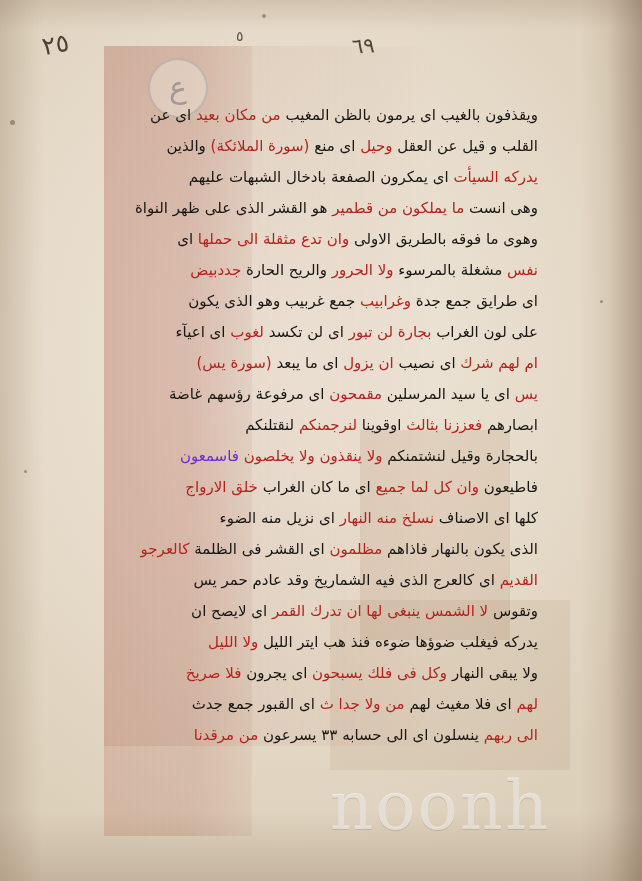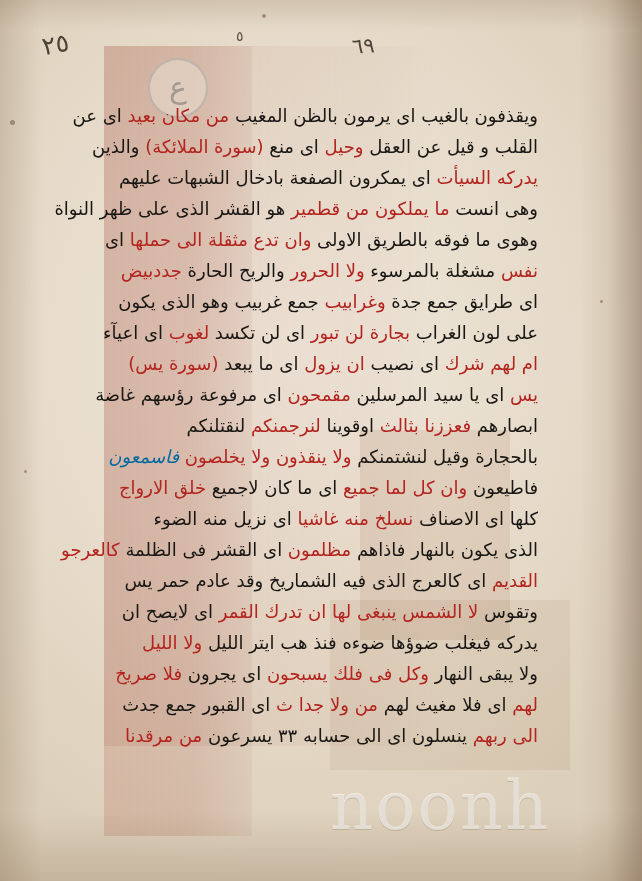--- a/index.html
+++ b/index.html
@@ -108,30 +108,30 @@
   .text-block {
     position: absolute;
     left: 120px;
     top: 100px;
     width: 418px;
     direction: rtl;
     text-align: justify;
     font-family: "DejaVu Sans", sans-serif;
   }
   .line {
-    font-size: 18px;
+    font-size: 15px;
     line-height: 31px;
     white-space: nowrap;
     color: #1d1b19;
     letter-spacing: 0px;
   }
   .line span { display: inline; }
   .blk { color: #191714; }
   .red { color: #b3241f; }
-  .red2 { color: #0369a1; font-style: italic; }
+  .red2 { color: #6d28d9; }
 
   
   .watermark {
     position: absolute;
     left: 330px;
     bottom: 36px;
     font-size: 67px;
     color: rgba(255,255,255,0.55);
     letter-spacing: 2px;
     font-family: "DejaVu Serif", serif;
@@ -172,22 +172,22 @@
       <div class="line"><span class="red">يدركه السيأت</span><span class="blk"> اى يمكرون الصفعة بادخال الشبهات عليهم</span></div>
       <div class="line"><span class="blk">وهى انست </span><span class="red">ما يملكون من قطمير</span><span class="blk"> هو القشر الذى على ظهر النواة</span></div>
       <div class="line"><span class="blk">وهوى ما فوقه بالطريق الاولى </span><span class="red">وان تدع مثقلة الى حملها</span><span class="blk"> اى</span></div>
       <div class="line"><span class="red">نفس</span><span class="blk"> مشغلة بالمرسوء </span><span class="red">ولا الحرور</span><span class="blk"> والريح الحارة </span><span class="red">جددبيض</span></div>
       <div class="line"><span class="blk">اى طرايق جمع جدة </span><span class="red">وغرابيب</span><span class="blk"> جمع غربيب وهو الذى يكون</span></div>
       <div class="line"><span class="blk">على لون الغراب </span><span class="red">بجارة لن تبور</span><span class="blk"> اى لن تكسد </span><span class="red">لغوب</span><span class="blk"> اى اعيآء</span></div>
       <div class="line"><span class="red">ام لهم شرك</span><span class="blk"> اى نصيب </span><span class="red">ان يزول</span><span class="blk"> اى ما يبعد </span><span class="red">(سورة يس)</span></div>
       <div class="line"><span class="red">يس</span><span class="blk"> اى يا سيد المرسلين </span><span class="red">مقمحون</span><span class="blk"> اى مرفوعة رؤسهم غاضة</span></div>
       <div class="line"><span class="blk">ابصارهم </span><span class="red">فعززنا بثالث</span><span class="blk"> اوقوينا </span><span class="red">لنرجمنكم</span><span class="blk"> لنقتلنكم</span></div>
       <div class="line"><span class="blk">بالحجارة وقيل لنشتمنكم </span><span class="red">ولا ينقذون ولا يخلصون</span><span class="red2"> فاسمعون</span></div>
-      <div class="line"><span class="blk">فاطيعون </span><span class="red">وان كل لما جميع</span><span class="blk"> اى ما كان لاجميع </span><span class="red">خلق الارواج</span></div>
-      <div class="line"><span class="blk">كلها اى الاصناف </span><span class="red">نسلخ منه غاشيا</span><span class="blk"> اى نزيل منه الضوء</span></div>
+      <div class="line"><span class="blk">فاطيعون </span><span class="red">وان كل لما جميع</span><span class="blk"> اى ما كان الغراب </span><span class="red">خلق الارواج</span></div>
+      <div class="line"><span class="blk">كلها اى الاصناف </span><span class="red">نسلخ منه النهار</span><span class="blk"> اى نزيل منه الضوء</span></div>
       <div class="line"><span class="blk">الذى يكون بالنهار فاذاهم </span><span class="red">مظلمون</span><span class="blk"> اى القشر فى الظلمة </span><span class="red">كالعرجو</span></div>
       <div class="line"><span class="red">القديم</span><span class="blk"> اى كالعرج الذى فيه الشماريخ وقد عادم حمر يس</span></div>
       <div class="line"><span class="blk">وتقوس </span><span class="red">لا الشمس ينبغى لها ان تدرك القمر</span><span class="blk"> اى لايصح ان</span></div>
       <div class="line"><span class="blk">يدركه فيغلب ضوؤها ضوءه فنذ هب ايتر الليل </span><span class="red">ولا الليل</span></div>
       <div class="line"><span class="blk">ولا يبقى النهار </span><span class="red">وكل فى فلك يسبحون</span><span class="blk"> اى يجرون </span><span class="red">فلا صريخ</span></div>
       <div class="line"><span class="red">لهم</span><span class="blk"> اى فلا مغيث لهم </span><span class="red">من ولا جدا ث</span><span class="blk"> اى القبور جمع جدث</span></div>
       <div class="line"><span class="red">الى ربهم</span><span class="blk"> ينسلون </span><span class="blk">اى الى حسابه ٣٣ يسرعون </span><span class="red">من مرقدنا</span></div>
     </div>
 
   <div class="watermark">noonh</div>

